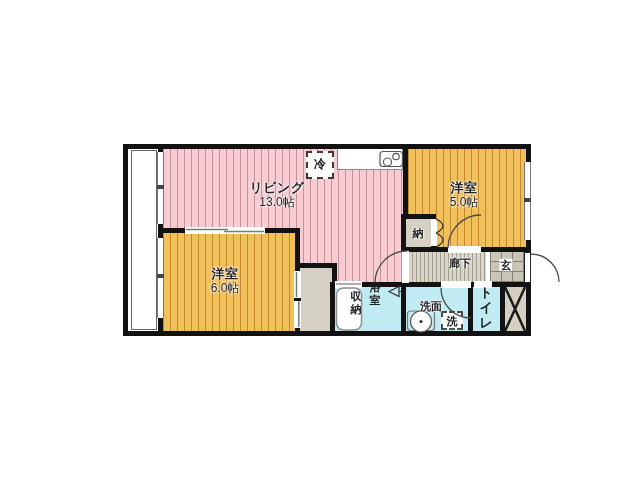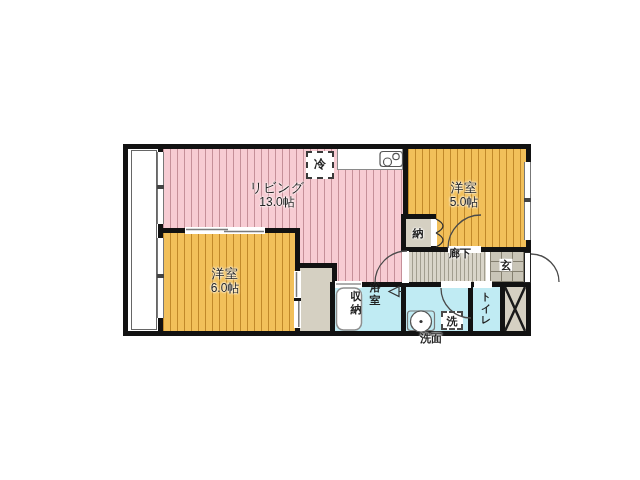--- a/index.html
+++ b/index.html
@@ -14,21 +14,21 @@
   .cyan{background:#c0ebf3;}
   .beige{background:#d5d0c2;}
   .hallfloor{background:repeating-linear-gradient(90deg,#a29e8f 0,#a29e8f 1px,#d9d5c9 1px,#d9d5c9 4px);}
   .tiles{background-color:#c9c5b7;
          background-image:repeating-linear-gradient(0deg,#847f6f 0,#847f6f 1px,transparent 1px,transparent 10px),
                           repeating-linear-gradient(90deg,#847f6f 0,#847f6f 1px,transparent 1px,transparent 11px);}
   .whitepatch{background:#fff;}
   .lbl{position:absolute;transform:translate(-50%,-50%);color:#222;text-align:center;
        white-space:nowrap;line-height:1.12;
        text-shadow:0 0 2px #fff,0 0 2px #fff,0 0 3px #fff;}
-  .lbl .nm{font-size:13px;font-weight:400;letter-spacing:0.5px;}
+  .lbl .nm{font-size:13px;font-weight:700;letter-spacing:0.5px;}
   .lbl .sz{font-size:12px;font-weight:500;}
   .vtext{position:absolute;transform:translate(-50%,-50%);color:#222;width:13px;
          word-break:break-all;white-space:normal;text-align:center;font-size:11px;
          line-height:1.15;font-weight:600;}
   .smalllbl{font-size:11px;font-weight:600;}
   svg{position:absolute;left:0;top:0;pointer-events:none;}
 </style>
 </head>
 <body>
 
@@ -115,20 +115,20 @@
     <div class="nm">洋室</div>
     <div class="sz">5.0帖</div>
   </div>
   <div class="lbl" style="left:225px;top:281px;">
     <div class="nm">洋室</div>
     <div class="sz">6.0帖</div>
   </div>
   <div class="lbl smalllbl" style="left:418px;top:233px;font-size:11px;">納</div>
   <div class="vtext" style="left:316px;top:303px;margin-left:40px;">収納</div>
   <div class="vtext" style="left:375px;top:294px;">浴室</div>
-  <div class="vtext" style="left:486px;top:308px;font-size:10px;">トイレ</div>
-  <div class="lbl smalllbl" style="left:431px;top:306px;font-size:11px;margin-top:32px;">洗面</div>
+  <div class="vtext" style="left:486px;top:308px;font-size:13px;">トイレ</div>
+  <div class="lbl smalllbl" style="left:431px;top:306px;font-size:11px;">洗面</div>
   <div class="lbl smalllbl" style="left:452px;top:321px;font-size:11px;">洗</div>
-  <div class="lbl smalllbl" style="left:460px;top:253px;font-size:11px;">廊下</div>
+  <div class="lbl smalllbl" style="left:460px;top:263px;font-size:11px;">廊下</div>
   <div class="lbl smalllbl" style="left:506px;top:265px;font-size:11px;background:#fff;padding:0 1px;">玄</div>
   <div class="lbl smalllbl" style="left:320px;top:165px;font-size:12px;">冷</div>
 
 </div>
 
 </body></html>

